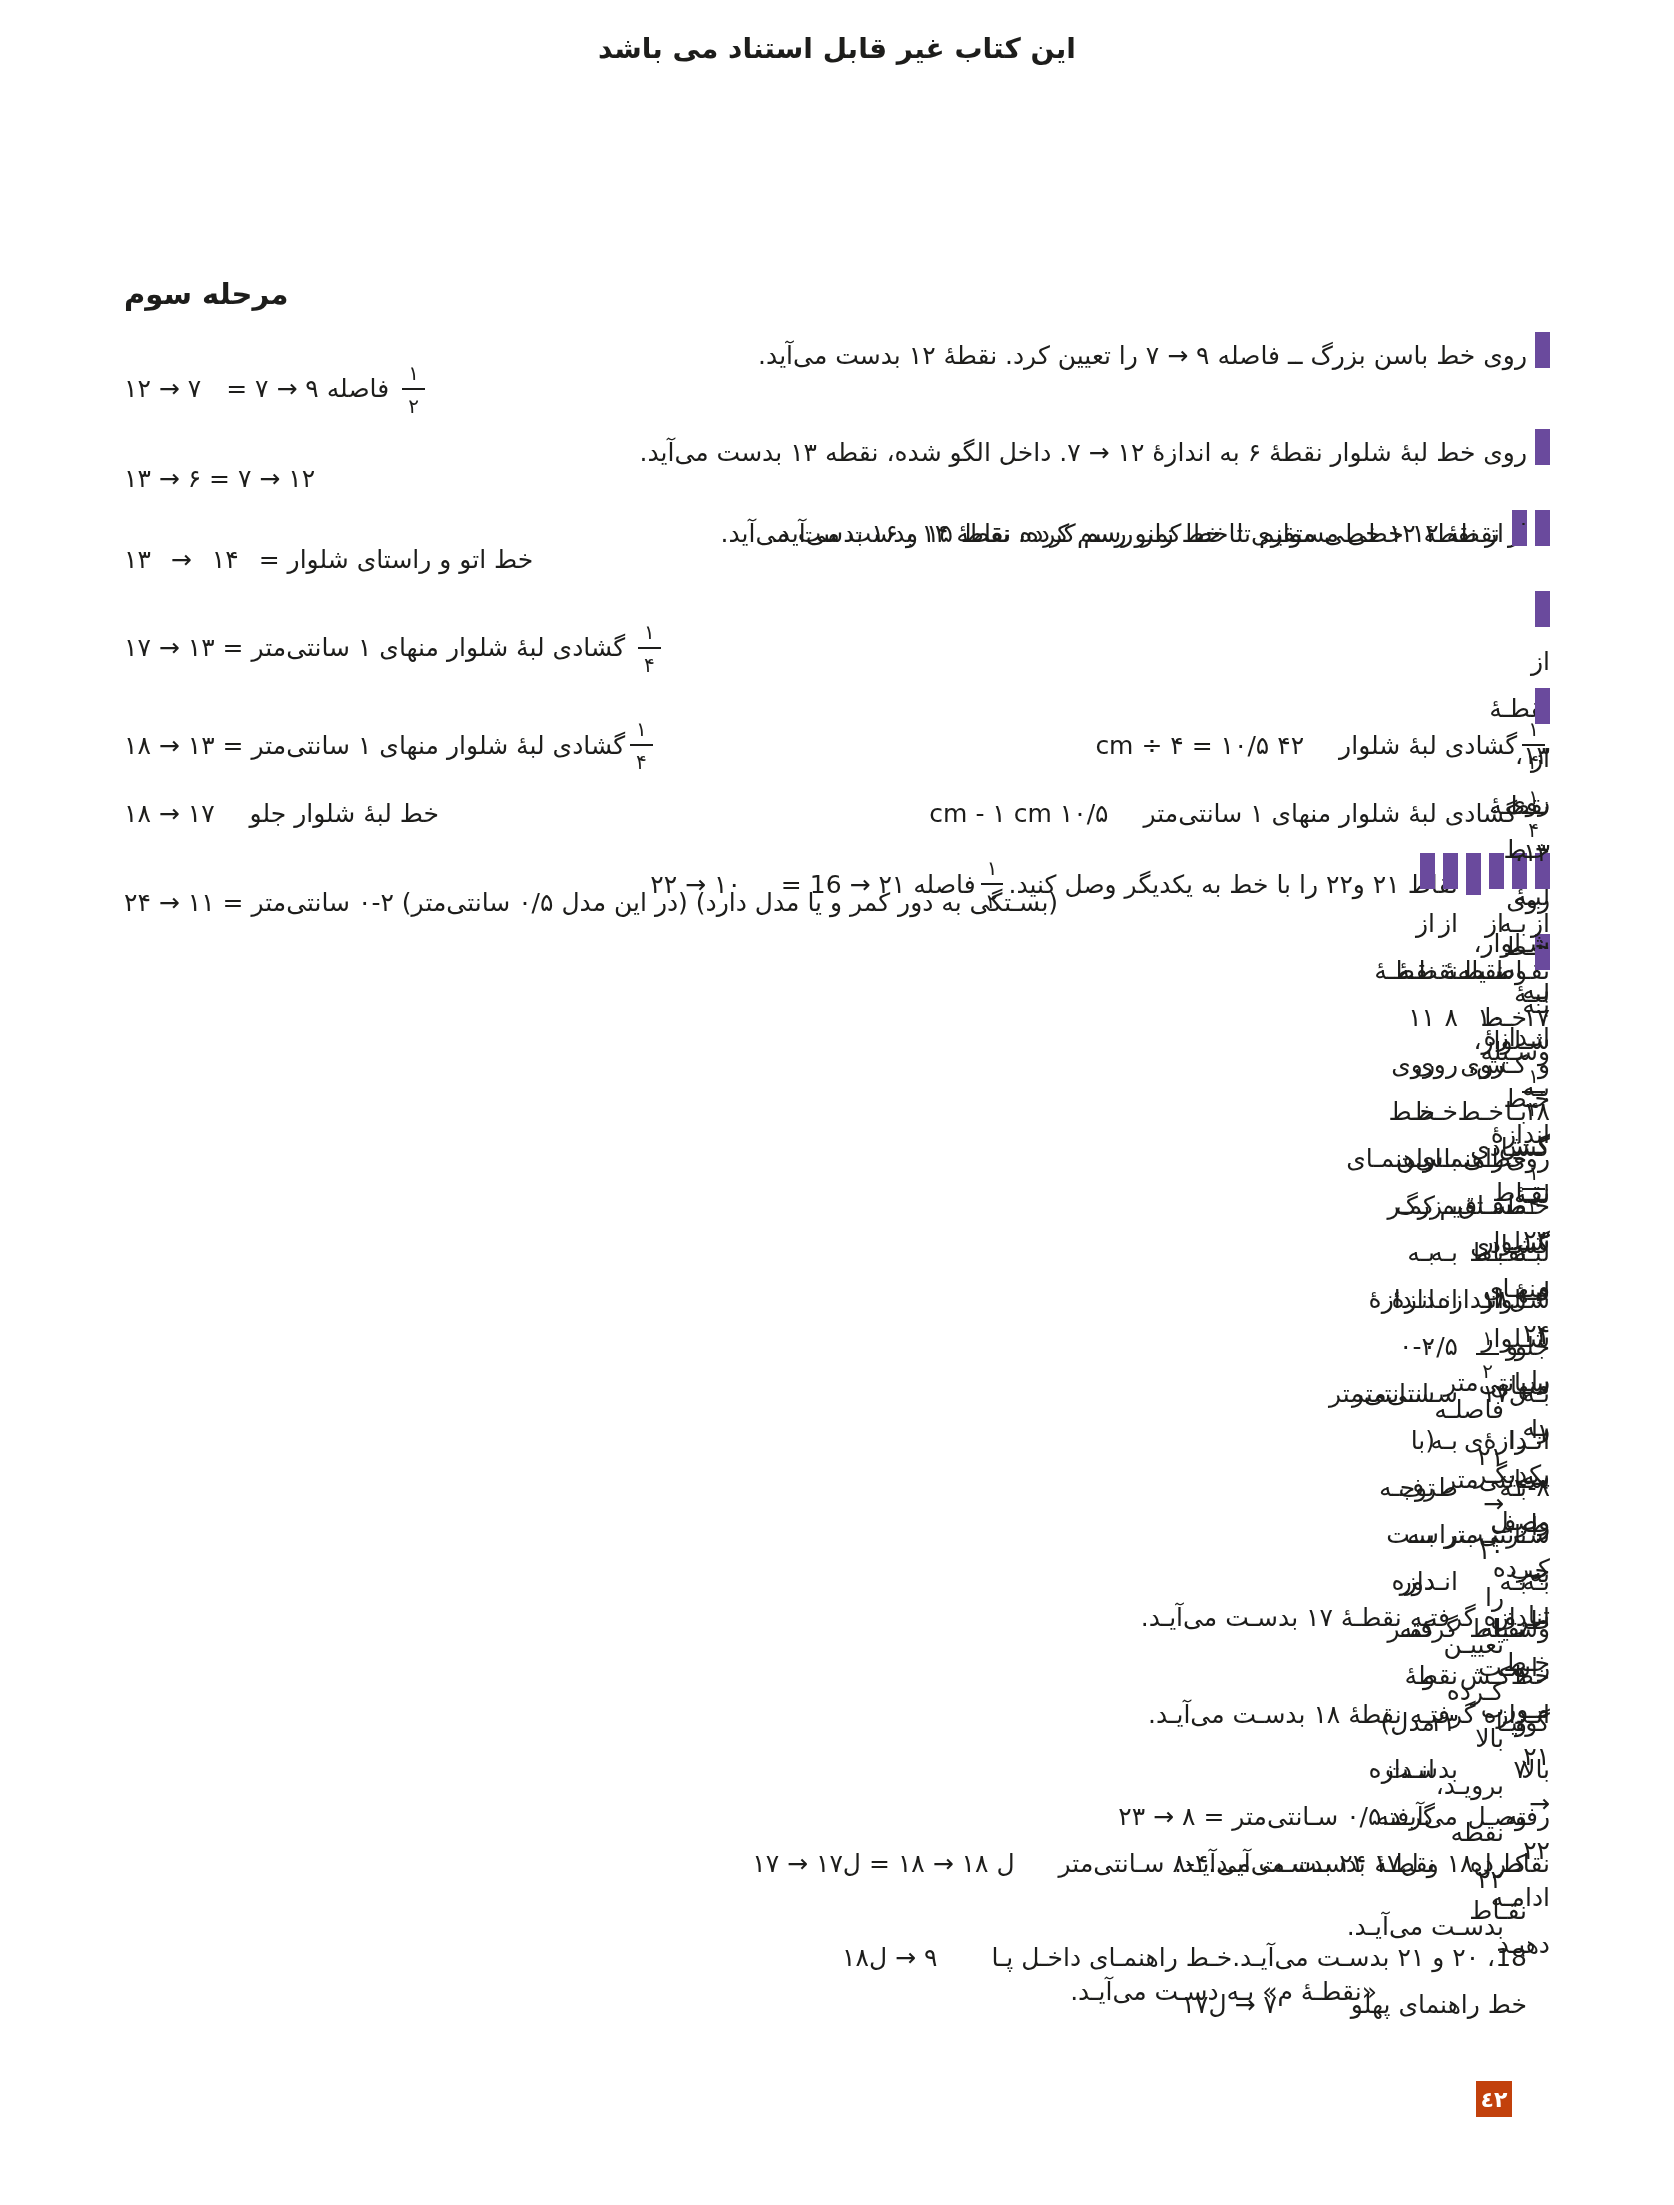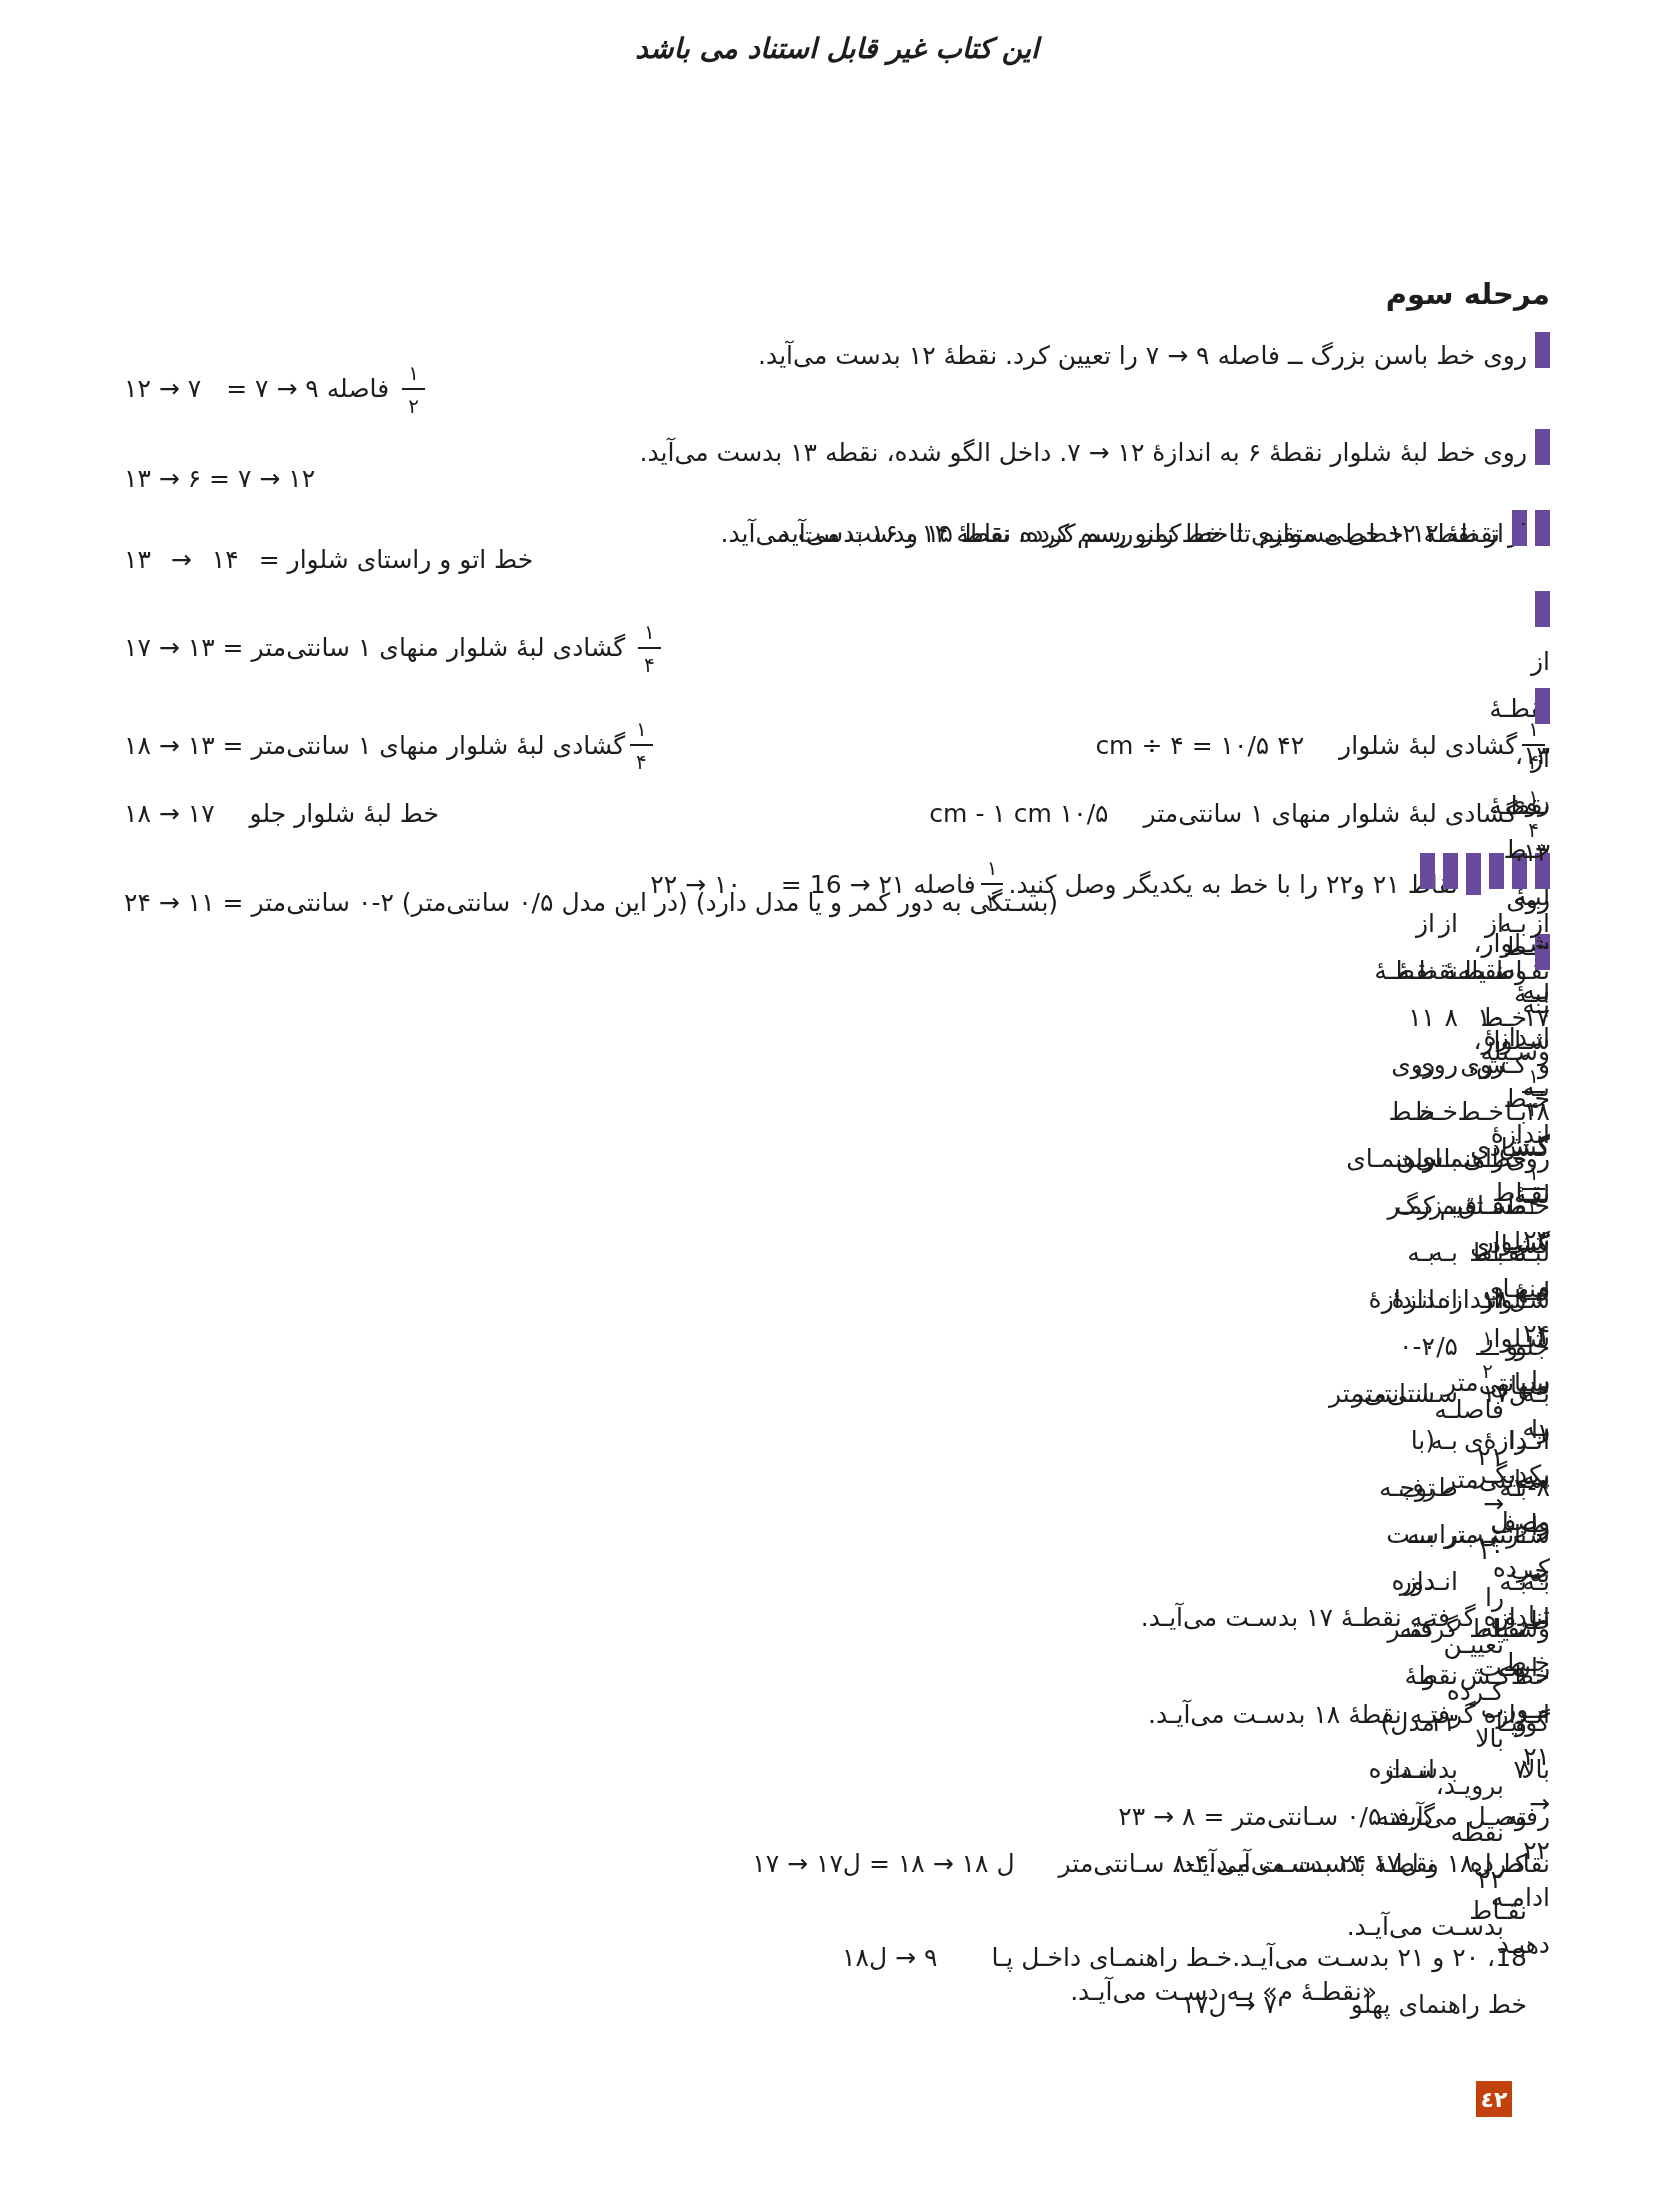--- a/index.html
+++ b/index.html
@@ -11,32 +11,31 @@
     font-family:"DejaVu Sans", sans-serif;
     color:#1d1d1b;
     overflow:hidden;
   }
   .header-notice{
     margin-top:32px;
     text-align:center;
     font-size:28px;
     font-weight:bold;
     direction:rtl;
-    font-style:italic;
   }
   .content{
     direction:rtl;
     margin:212px 124px 0 124px;
     font-size:25px;
   }
   .page-title{
     font-size:29px;
     font-weight:bold;
     margin:6px 0 13px 0;
-    text-align:right;
+    text-align:left;
   }
   .block{margin-top:5px;}
   .line{
     min-height:47px;
     line-height:47px;
     position:relative;
   }
   .line.right{text-align:center;white-space:nowrap;}
   .line.left{text-align:left;white-space:nowrap;}
   .line.justify{

